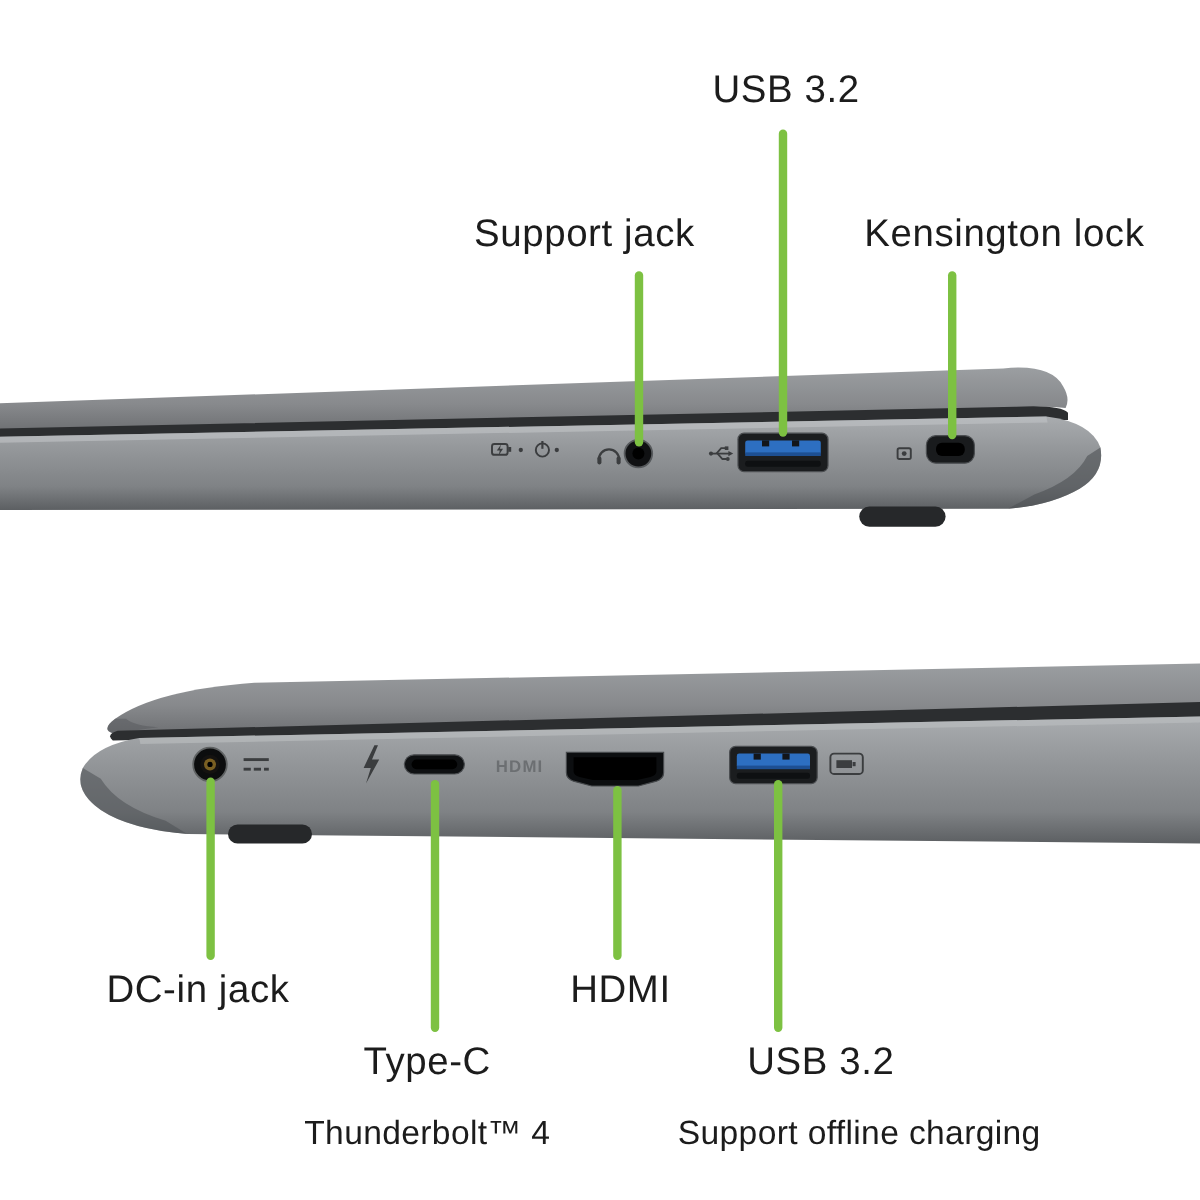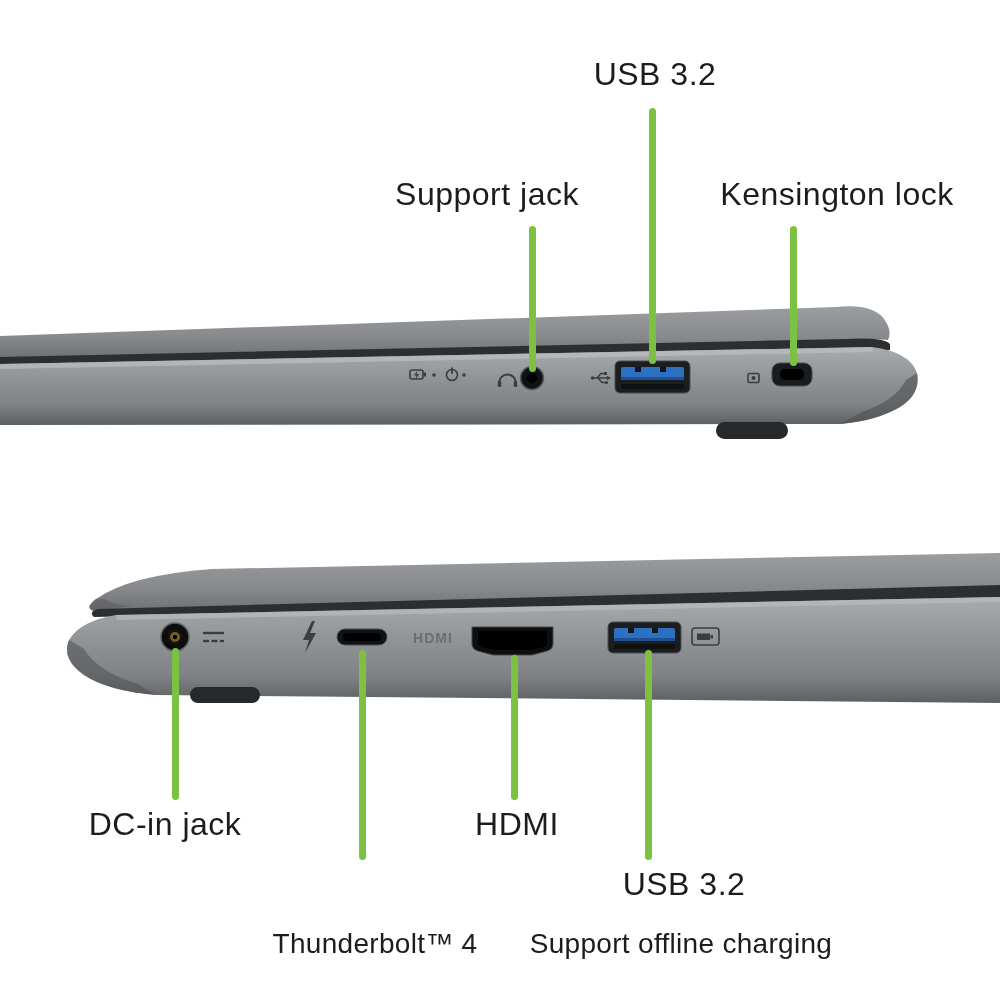--- a/index.html
+++ b/index.html
@@ -182,18 +182,19 @@
   <div class="callout-line" style="left:359px;top:650px;height:210px"></div>
   <div class="callout-line" style="left:511px;top:655px;height:145px"></div>
   <div class="callout-line" style="left:645px;top:650px;height:210px"></div>
 
   <div class="callout-label" style="left:655px;top:56px">USB 3.2</div>
   <div class="callout-label" style="left:487px;top:176px">Support jack</div>
   <div class="callout-label" style="left:837px;top:176px">Kensington lock</div>
 
   <div class="callout-label" style="left:165px;top:806px">DC-in jack</div>
   <div class="callout-label" style="left:517px;top:806px">HDMI</div>
+  <div class="callout-label" style="left:356px;top:866px">Type-C</div>
   <div class="callout-label" style="left:684px;top:866px">USB 3.2</div>
 
-  <div class="callout-sub" style="left:375px;top:928px">Thunderbolt™ 4</div>
-  <div class="callout-sub" style="left:681px;top:928px">Support offline charging</div>
+  <div class="callout-sub" style="left:356px;top:928px">Thunderbolt™ 4</div>
+  <div class="callout-sub" style="left:716px;top:928px">Support offline charging</div>
 
 </div>
 
 </body></html>

